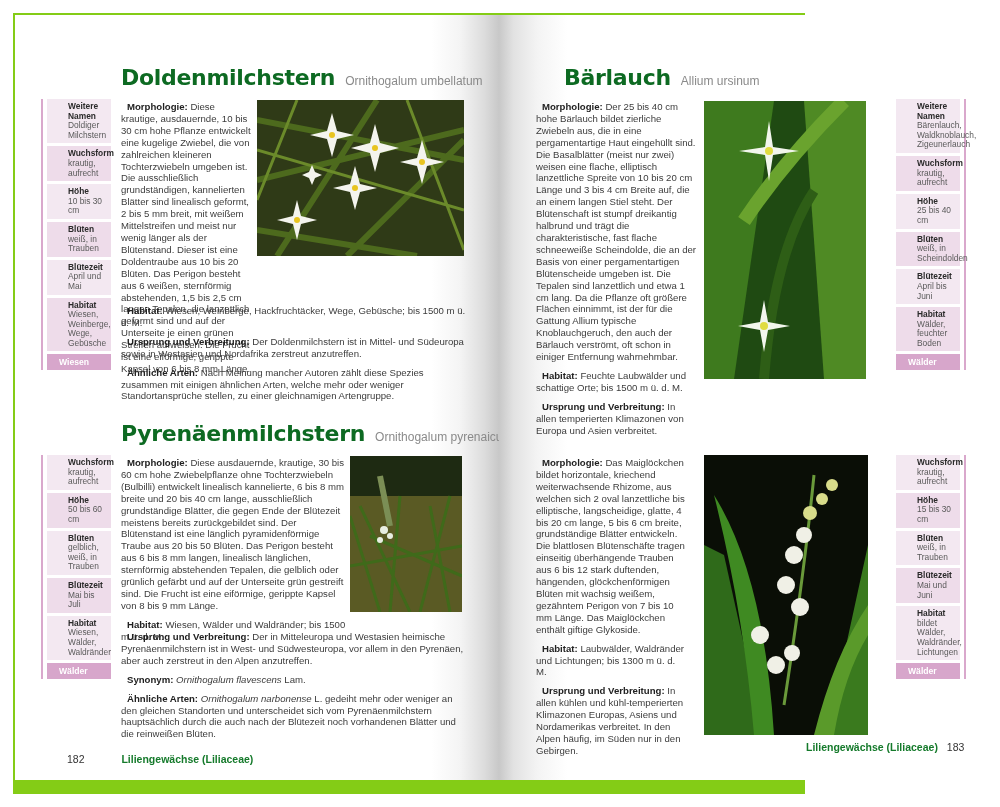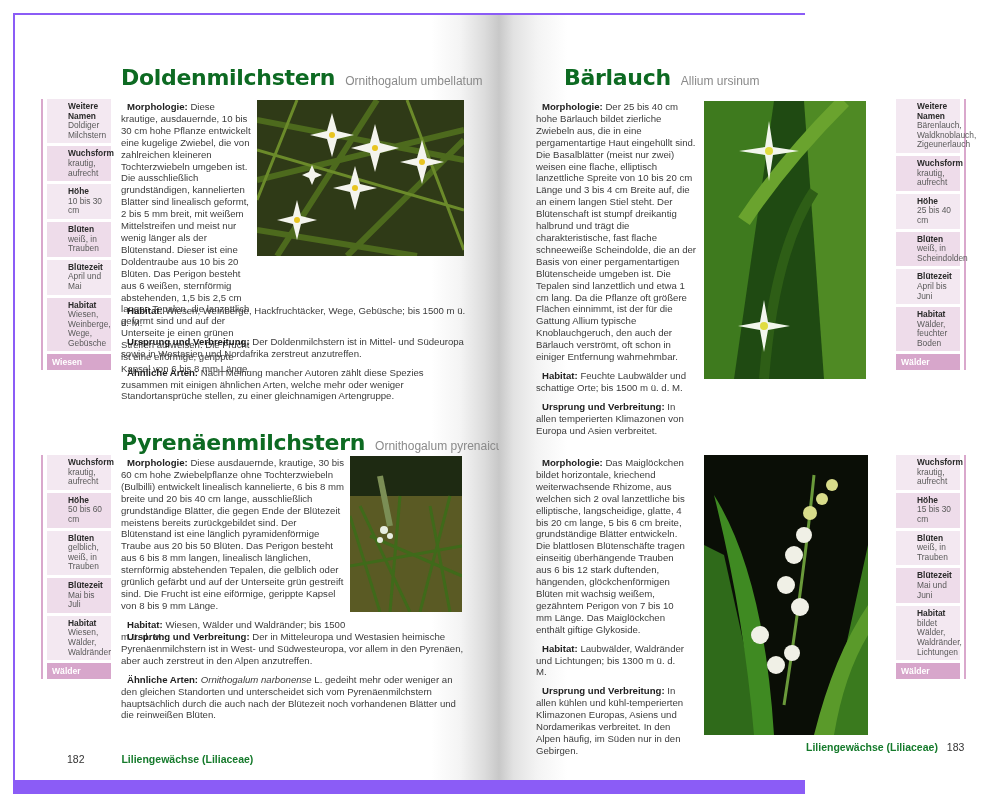--- a/index.html
+++ b/index.html
@@ -1,21 +1,21 @@
 <!DOCTYPE html>
 <html><head>
 <meta charset="utf-8">
 <style>
   * { box-sizing: border-box; margin: 0; padding: 0; }
   html, body { width: 1000px; height: 807px; background: #ffffff; overflow: hidden; }
   body { position: relative; font-family: "DejaVu Sans", sans-serif; color: #3a3a3a; }
 
   .book {
     position: absolute; left: 13px; top: 13px; width: 792px; height: 781px;
-    background: #8b5cf6;
+    background: #84cc16;
   }
   .page {
     position: absolute; top: 2px; height: 765px; background: #ffffff; overflow: hidden;
   }
   .page.left { left: 2px; width: 484px;
     background: linear-gradient(to right, #ffffff 0%, #ffffff 86%, #f4f4f4 92%, #dcdcdc 97%, #c8c8c8 100%); }
   .page.right { left: 486px; width: 487px;
     background: linear-gradient(to right, #c8c8c8 0%, #e2e2e2 3%, #f4f4f4 8%, #ffffff 14%, #ffffff 100%); }
 
   .title { position: absolute; display: flex; align-items: baseline; white-space: nowrap; }
@@ -28,21 +28,21 @@
   .text i { font-style: italic; }
 
   .sidebar { position: absolute; width: 70px; padding-left: 4px; }
   .sidebar.left-bar { border-left: 2px solid #d9a8cc; }
   .sidebar.right-bar { border-right: 2px solid #d9a8cc; padding-left: 0; padding-right: 4px; }
   .fact { padding: 3px 4px 3px 21px; margin-bottom: 3px; font-family: "Liberation Sans", sans-serif; font-size: 8.4px; line-height: 9.6px; }
   .fact:nth-child(odd) { background: #f3e8f1; }
   .fact:nth-child(even) { background: #eedcea; }
   .fact .k { font-weight: bold; color: #2a2a2a; display: block; }
   .fact .v { color: #5a5a5a; display: block; }
-  .habitat-tag { background: #d7a6cb; color: #ffffff; font-weight: bold; font-family: "Liberation Sans", sans-serif; font-size: 8.6px; padding: 3px 5px; }
+  .habitat-tag { background: #d7a6cb; color: #ffffff; font-weight: bold; font-family: "Liberation Sans", sans-serif; font-size: 8.6px; padding: 3px 12px; }
 
   .photo { position: absolute; overflow: hidden; }
   .photo svg { width: 100%; height: 100%; display: block; }
 
   .footer { position: absolute; font-family: "Liberation Sans", sans-serif; font-size: 10.5px; white-space: nowrap; }
   .footer .num { color: #333; }
   .footer .chap { color: #157a2b; font-weight: bold; margin: 0 6px; padding-left: 28px; }
 </style>
 </head>
 <body>
@@ -121,21 +121,21 @@
 
     <div class="text" style="left:106px; top:86px; width:133px;">
       <p><b>Morphologie:</b> <span>Diese krautige, ausdauernde, 10 bis 30 cm hohe Pflanze entwickelt eine kugelige Zwiebel, die von zahlreichen kleineren Tochterzwiebeln umgeben ist. Die ausschließlich grundständigen, kannelierten Blätter sind linealisch geformt, 2 bis 5 mm breit, mit weißem Mittelstreifen und meist nur wenig länger als der Blütenstand. Dieser ist eine Doldentraube aus 10 bis 20 Blüten. Das Perigon besteht aus 6 weißen, sternförmig abstehenden, 1,5 bis 2,5 cm langen Tepalen, die lanzettlich geformt sind und auf der Unterseite je einen grünen Streifen aufweisen. Die Frucht ist eine eiförmige, gerippte Kapsel von 6 bis 8 mm Länge.</span></p>
     </div>
     <div class="text" style="left:106px; top:290px; width:345px;">
       <p><b>Habitat:</b> <span>Wiesen, Weinberge, Hackfruchtäcker, Wege, Gebüsche; bis 1500 m ü. d. M.</span></p>
       <p><b>Ursprung und Verbreitung:</b> <span>Der Doldenmilchstern ist in Mittel- und Südeuropa sowie in Westasien und Nordafrika zerstreut anzutreffen.</span></p>
       <p><b>Ähnliche Arten:</b> <span>Nach Meinung mancher Autoren zählt diese Spezies zusammen mit einigen ähnlichen Arten, welche mehr oder weniger Standortansprüche stellen, zu einer gleichnamigen Artengruppe.</span></p>
     </div>
 
-    <div class="title" style="left:106px; top:415px;">
+    <div class="title" style="left:106px; top:406px;">
       <span class="common">Pyrenäenmilchstern</span>
       <span class="latin">Ornithogalum pyrenaicum</span>
     </div>
 
     <div class="sidebar left-bar" style="left:26px; top:440px;">
       <div class="fact">
           <span class="k">Wuchsform</span>
           <span class="v">krautig, aufrecht</span>
         </div>
       <div class="fact">
@@ -170,20 +170,21 @@
           </g>
       </svg>
     </div>
 
     <div class="text" style="left:106px; top:442px; width:226px;">
       <p><b>Morphologie:</b> <span>Diese ausdauernde, krautige, 30 bis 60 cm hohe Zwiebelpflanze ohne Tochterzwiebeln (Bulbilli) entwickelt linealisch kannelierte, 6 bis 8 mm breite und 20 bis 40 cm lange, ausschließlich grundständige Blätter, die gegen Ende der Blütezeit meistens bereits zurückgebildet sind. Der Blütenstand ist eine länglich pyramidenförmige Traube aus 20 bis 50 Blüten. Das Perigon besteht aus 6 bis 8 mm langen, linealisch länglichen, sternförmig abstehenden Tepalen, die gelblich oder grünlich gefärbt und auf der Unterseite grün gestreift sind. Die Frucht ist eine eiförmige, gerippte Kapsel von 8 bis 9 mm Länge.</span></p>
       <p><b>Habitat:</b> <span>Wiesen, Wälder und Waldränder; bis 1500 m ü. d. M.</span></p>
     </div>
     <div class="text" style="left:106px; top:616px; width:345px;">
       <p><b>Ursprung und Verbreitung:</b> <span>Der in Mitteleuropa und Westasien heimische Pyrenäenmilchstern ist in West- und Südwesteuropa, vor allem in den Pyrenäen, aber auch zerstreut in den Alpen anzutreffen.</span></p>
+      <p><b>Synonym:</b> <i>Ornithogalum flavescens</i> <span>Lam.</span></p>
       <p><b>Ähnliche Arten:</b> <i>Ornithogalum narbonense</i> <span>L. gedeiht mehr oder weniger an den gleichen Standorten und unterscheidet sich vom Pyrenäenmilchstern hauptsächlich durch die auch nach der Blütezeit noch vorhandenen Blätter und die reinweißen Blüten.</span></p>
     </div>
 
     <div class="footer" style="left:52px; top:738px;">
       <span class="num">182</span>
       <span class="chap">Liliengewächse (Liliaceae)</span>
     </div>
   </div>
 
   <div class="page right">

